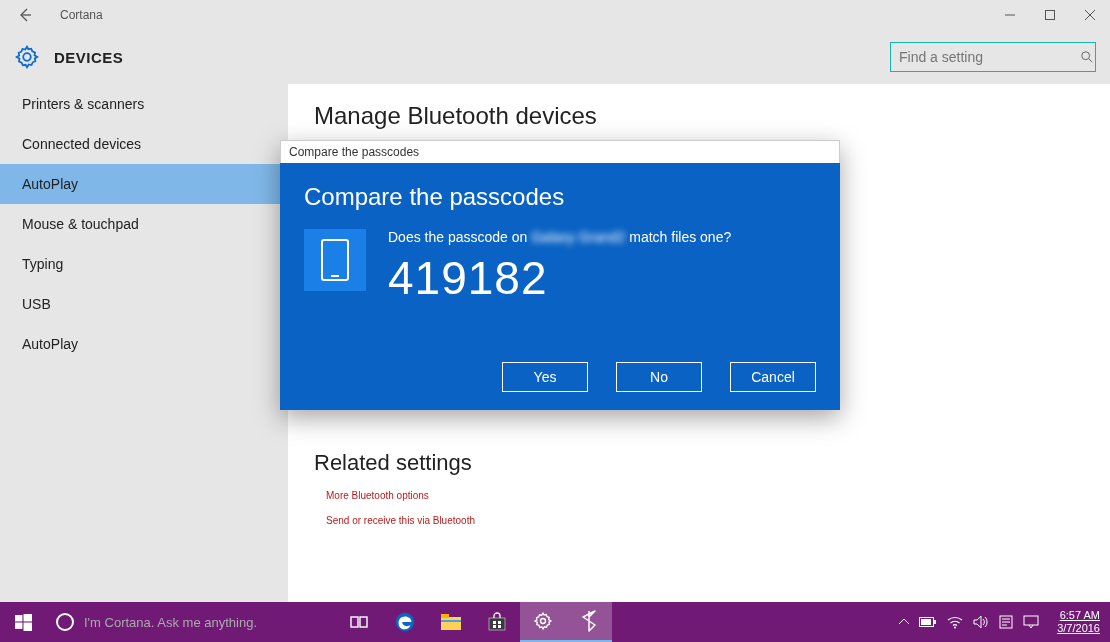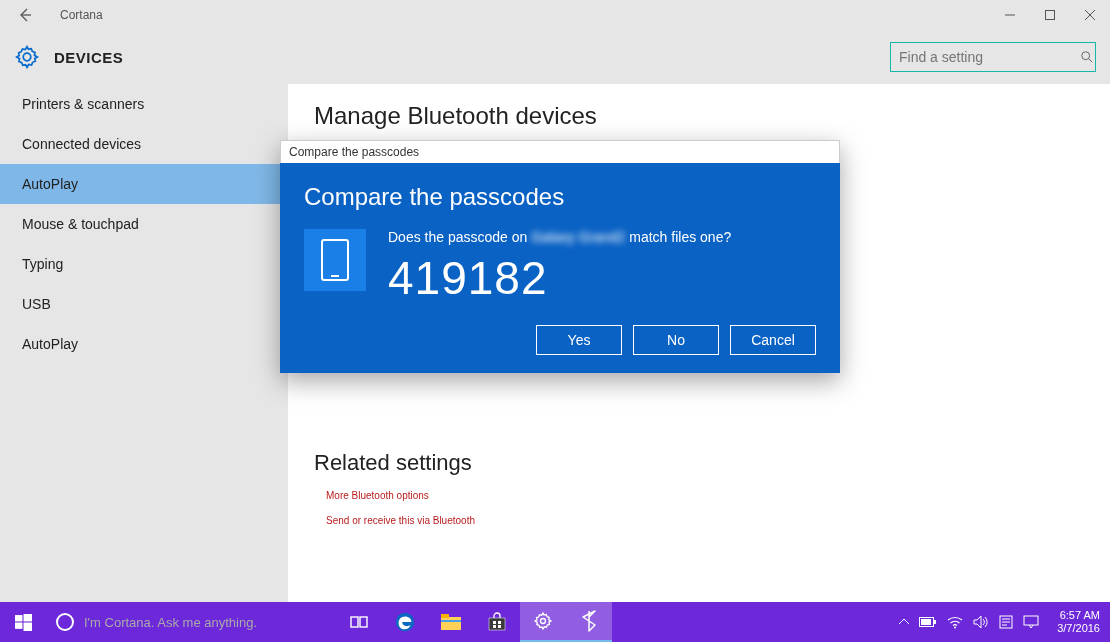--- a/index.html
+++ b/index.html
@@ -34,35 +34,35 @@
     .dialog { position:absolute; left: 280px; top: 140px; width: 560px; box-shadow: 0 8px 24px rgba(0,0,0,0.35); }
     .dialog .dlg-title { background:#fff; border:1px solid #ccc; border-bottom:none; font-size:12px; padding:4px 8px; color:#333; }
     .dialog .dlg-body { background:#0a62c4; color:#fff; padding: 20px 24px 18px 24px; }
     .dialog .dlg-h { font-size: 24px; font-weight:300; margin-bottom: 18px; }
     .dlg-row { display:flex; gap:22px; }
     .dlg-icon-box { width:62px; height:62px; background:#1a80e8; display:flex; align-items:center; justify-content:center; flex-shrink:0; }
     .dlg-text { flex:1; }
     .dlg-msg { font-size: 14px; }
     .dlg-msg .blur { filter: blur(3px); }
     .dlg-code { font-size: 46px; font-weight:300; margin-top:6px; letter-spacing:1px; }
-    .dlg-buttons { display:flex; gap:11px; justify-content:flex-end; margin-top:20px; }
+    .dlg-buttons { display:flex; gap:28px; justify-content:flex-end; margin-top:57px; }
     .dlg-buttons button { background:transparent; border:1.5px solid #fff; color:#fff; width:86px; height:30px; font-size:14px; cursor:pointer; }
 
     
-    .taskbar { position:absolute; bottom:0; left:0; right:0; height:40px; background:#6d28d9; display:flex; align-items:center; color:#fff; }
+    .taskbar { position:absolute; bottom:0; left:0; right:0; height:40px; background:#701a75; display:flex; align-items:center; color:#fff; }
     .tb-start { width:46px; height:40px; display:flex; align-items:center; justify-content:center; }
     .tb-cortana { display:flex; align-items:center; width:290px; height:40px; }
     .tb-cortana .circle { width:18px; height:18px; border:2px solid #fff; border-radius:50%; margin: 0 10px; }
     .tb-cortana .txt { color:#aaa; font-size:13px; }
     .tb-icons { display:flex; }
     .tb-icons .ico { width:46px; height:40px; display:flex; align-items:center; justify-content:center; }
     .tb-icons .ico.active { background: rgba(255,255,255,0.25); border-bottom:2px solid #76b9ed; }
     .tb-right { margin-left:auto; display:flex; align-items:center; }
     .tb-right .tray { display:flex; align-items:center; gap:10px; padding-right:8px; }
-    .tb-clock { text-align:right; font-size:11px; line-height:13px; padding:0 10px; }
+    .tb-clock { text-align:right; font-size:11px; line-height:13px; padding:0 10px;text-decoration:underline; }
 
     svg { display:block; }
   </style>
 </head>
 <body>
 
 <div class="titlebar">
   <div class="back">
     <svg width="16" height="16" viewBox="0 0 16 16">
         <path d="M10 2 L4 8 L10 14" stroke="#555" stroke-width="1.3" fill="none"></path>

